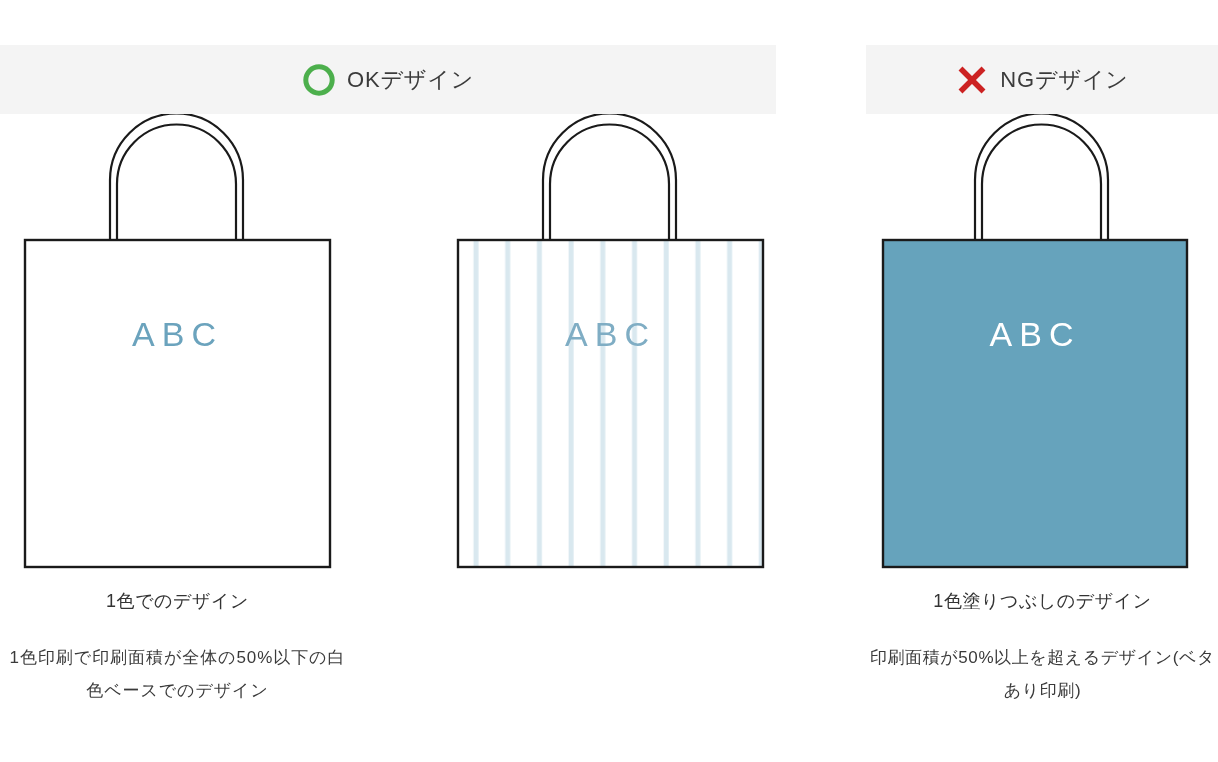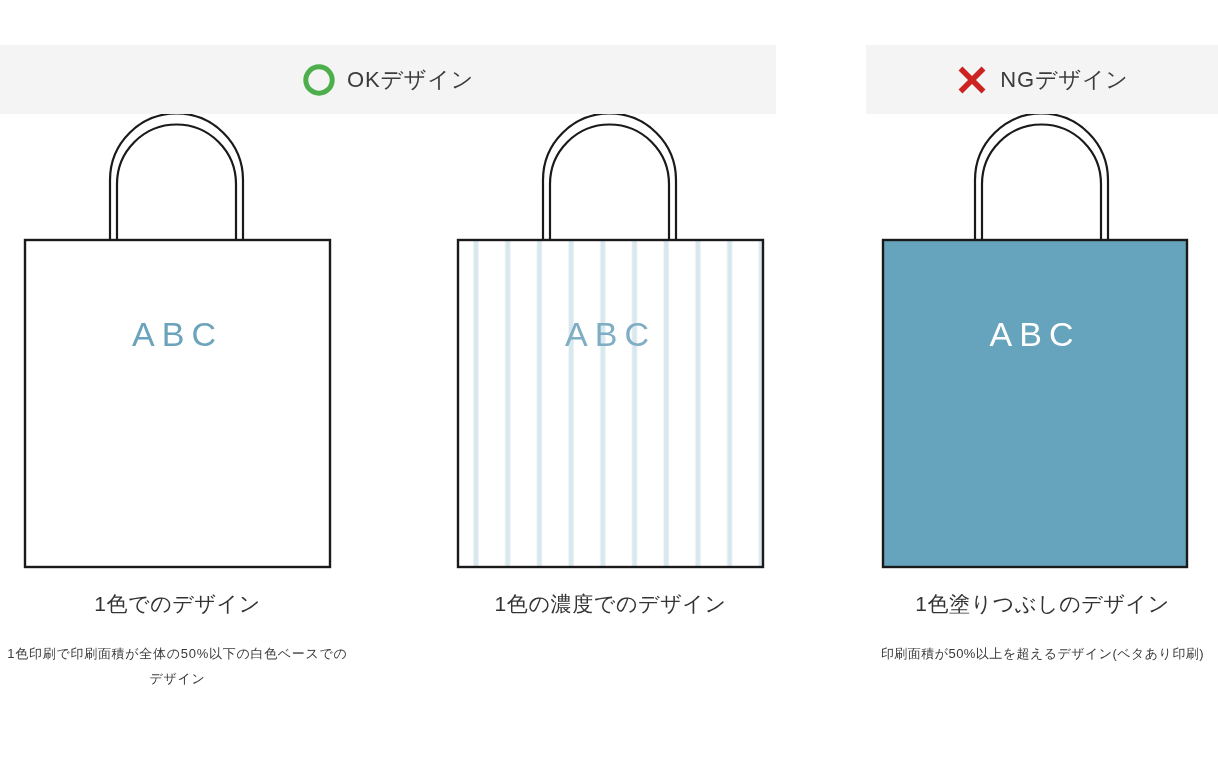--- a/index.html
+++ b/index.html
@@ -79,33 +79,33 @@
     position: absolute;
     left: 0; top: 0;
   }
 
   .bag-label {
     position: absolute;
     left: 0;
     top: 477px;
     width: 355px;
     text-align: center;
-    font-size: 21px;
+    font-size: 18px;
     color: #333333;
     letter-spacing: 0.03em;
     line-height: 1.2;
     white-space: nowrap;
   }
   .bag-desc {
     position: absolute;
     left: 0;
     top: 527px;
     width: 355px;
     text-align: center;
-    font-size: 13px;
+    font-size: 17px;
     color: #3a3a3a;
     letter-spacing: 0.055em;
     line-height: 1.95;
     padding: 0 4px;
   }
   .col.c3 .bag-desc { letter-spacing: 0.035em; }
 </style>
 </head>
 <body>
 
@@ -161,21 +161,20 @@
             </pattern>
           </defs>
           <path d="M110 131 L110 70 A 56.5 56.5 0 0 1 243 70 L243 131" fill="none" stroke="#1a1a1a" stroke-width="2.2" transform="translate(0,-4)"></path>
           <path d="M117 131 L117 74 A 49.5 49.5 0 0 1 236 74 L236 131" fill="none" stroke="#1a1a1a" stroke-width="2.2" transform="translate(0,-4)"></path>
           <rect x="25" y="126" width="305" height="327" fill="#ffffff" stroke="none"></rect>
           <rect x="25" y="126" width="305" height="327" fill="url(#stripes)" stroke="none"></rect>
           <rect x="25" y="126" width="305" height="327" fill="none" stroke="#1a1a1a" stroke-width="2.4"></rect>
           <text x="177.5" y="232" text-anchor="middle" font-family="Liberation Sans, DejaVu Sans, sans-serif" font-size="34" letter-spacing="7" fill="#7FADC4">ABC</text>
         </svg>
       </div>
-      <div class="bag-label">1色の濃度でのデザイン</div>
     </div>
 
     <div class="col c3">
       <div class="bag-wrap">
         <svg class="bag-svg" width="355" height="465" viewBox="0 0 355 465" aria-hidden="true">
           <path d="M100 131 L100 70 A 56.5 56.5 0 0 1 233 70 L233 131" fill="none" stroke="#1a1a1a" stroke-width="2.2" transform="translate(10,-4)"></path>
           <path d="M107 131 L107 74 A 49.5 49.5 0 0 1 226 74 L226 131" fill="none" stroke="#1a1a1a" stroke-width="2.2" transform="translate(10,-4)"></path>
           <rect x="18" y="126" width="304" height="327" fill="#66A3BC" stroke="#1a1a1a" stroke-width="2.4"></rect>
           <text x="170" y="232" text-anchor="middle" font-family="Liberation Sans, DejaVu Sans, sans-serif" font-size="34" letter-spacing="7" fill="#ffffff">ABC</text>
         </svg>

